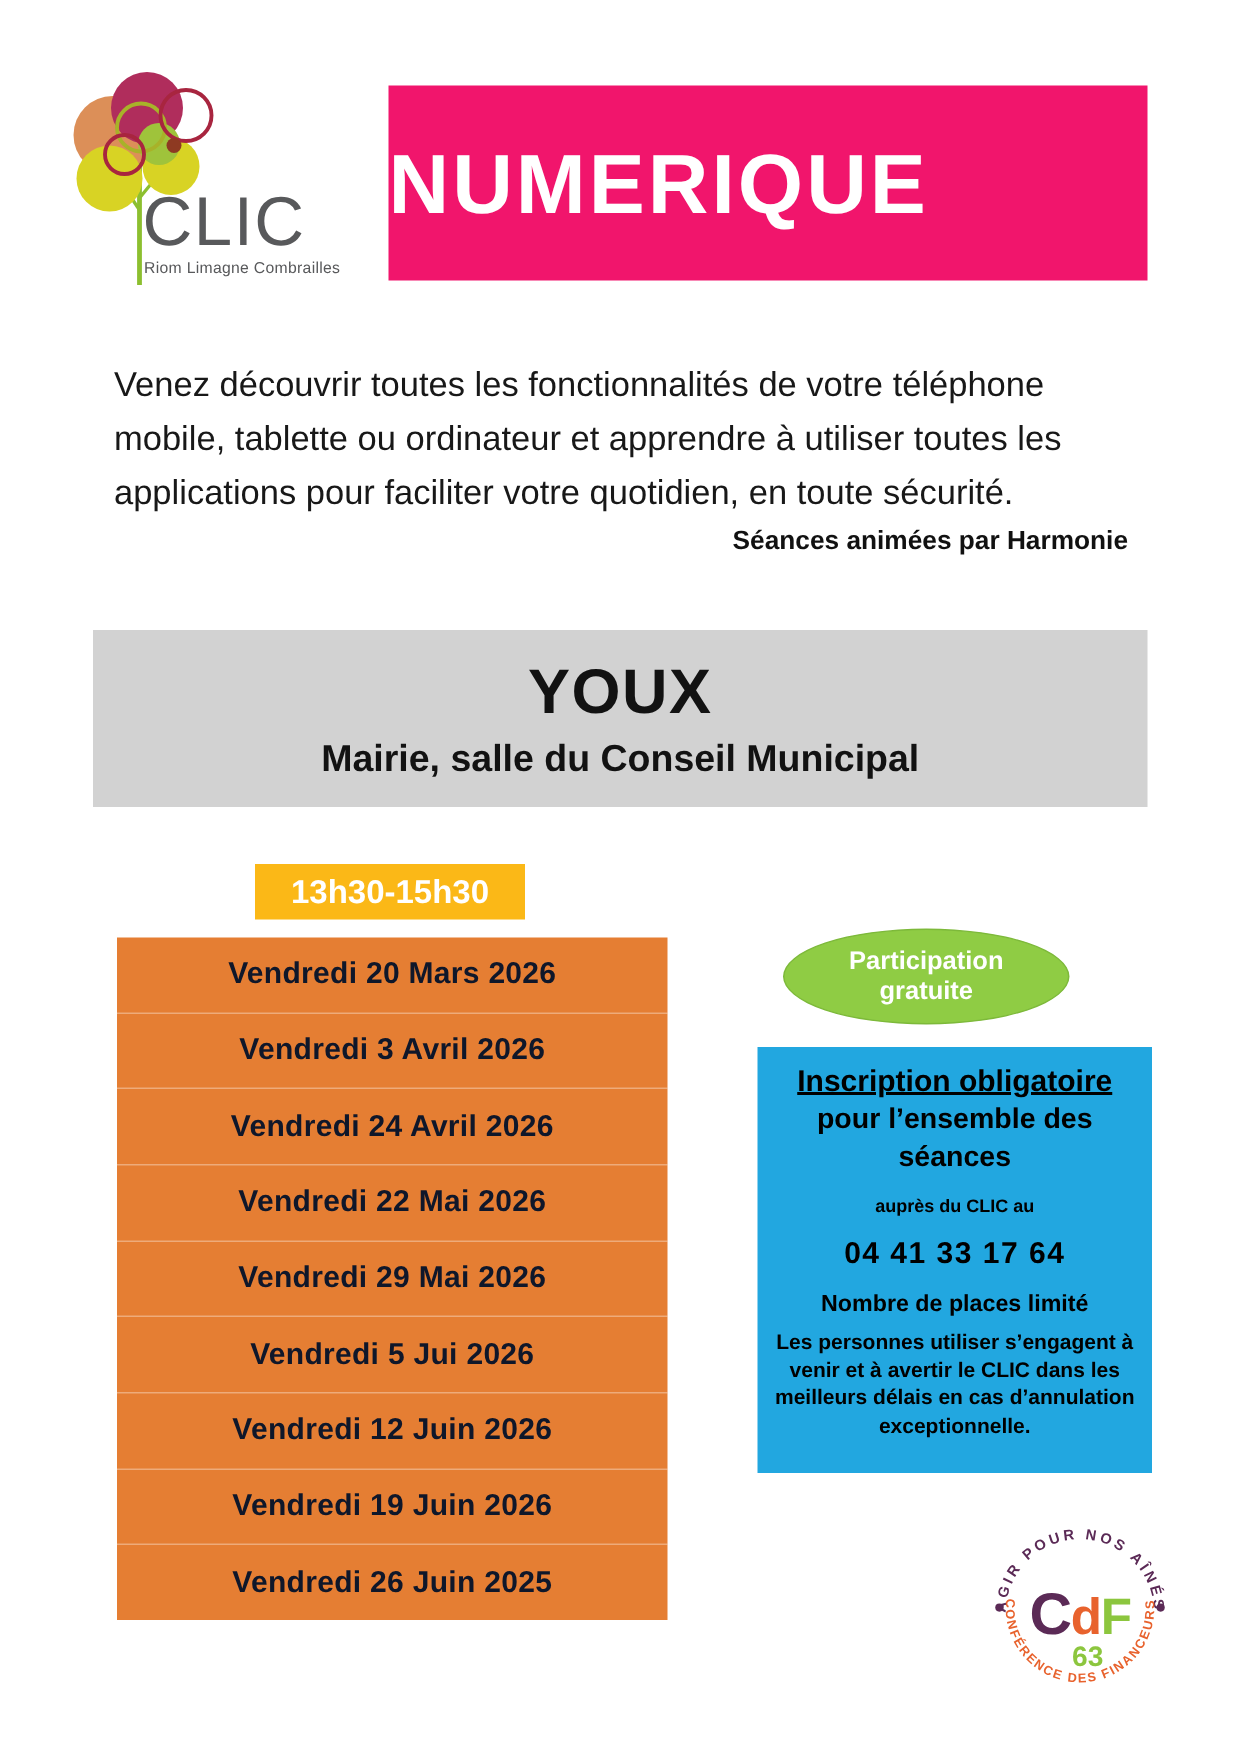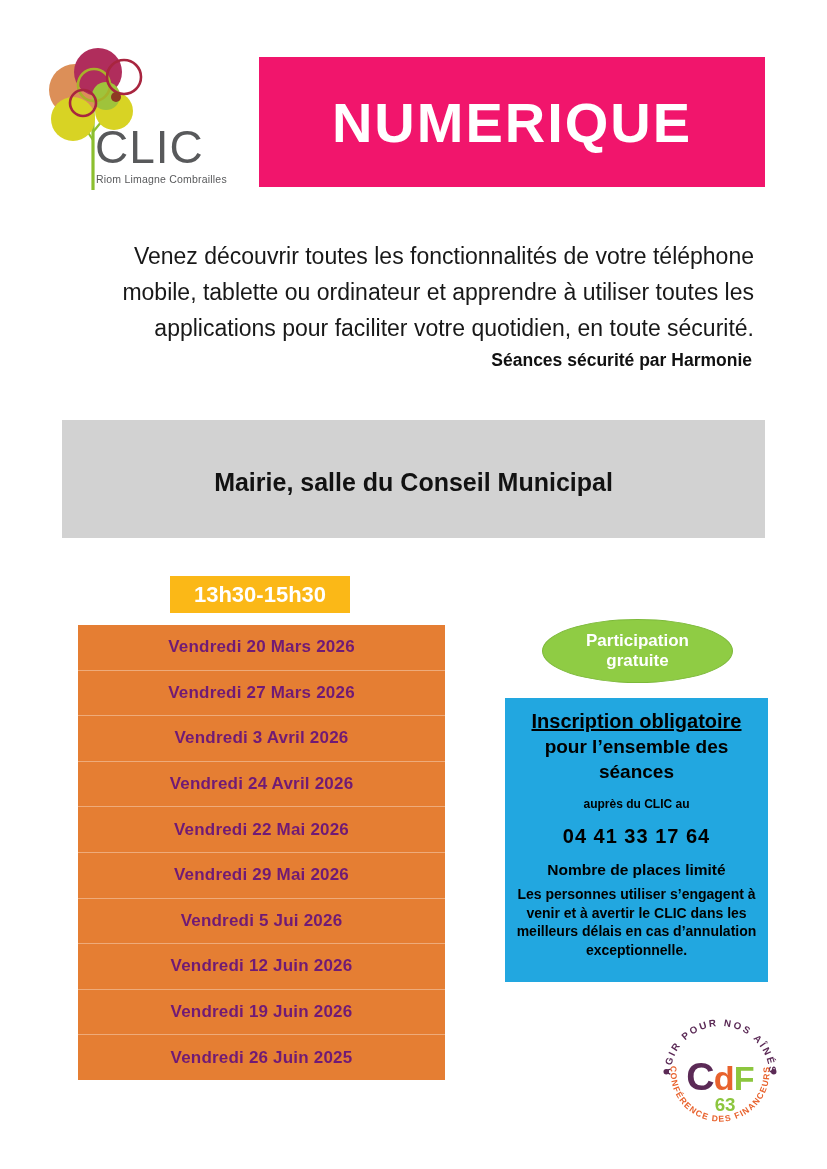--- a/index.html
+++ b/index.html
@@ -11,26 +11,26 @@
   .clic-logo{position:absolute;left:45px;top:40px;width:200px;height:155px;}
   .clic-logo svg{position:absolute;left:0;top:0;}
   .clic-name{
     position:absolute;left:50px;top:84px;font-size:46px;font-weight:400;
     color:#58595b;letter-spacing:1px;line-height:1;
   }
   .clic-sub{position:absolute;left:51px;top:133px;font-size:10.5px;color:#58595b;letter-spacing:.2px;}
   
   .banner{
     position:absolute;left:259px;top:57px;width:506px;height:130px;background:#f1156c;
-    display:flex;align-items:center;justify-content:center;
+    display:flex;align-items:center;justify-content:flex-start;
   }
   .banner-title{color:#ffffff;font-size:56px;font-weight:700;letter-spacing:2px;}
   
   .intro{
-    position:absolute;left:76px;top:238px;width:678px;text-align:right;
+    position:absolute;left:76px;top:238px;width:678px;text-align:left;
     font-size:23px;line-height:36px;color:#181818;
   }
   .animator{
     position:absolute;left:80px;top:350px;width:672px;text-align:right;
     font-size:17.5px;font-weight:700;color:#111;
   }
   
   .venue{
     position:absolute;left:62px;top:420px;width:703px;height:118px;background:#d2d2d2;
     display:flex;flex-direction:column;align-items:center;justify-content:center;
@@ -43,26 +43,26 @@
     display:flex;align-items:center;justify-content:center;
     color:#fff;font-size:22px;font-weight:700;text-align:right;
   }
   
   .dates{
     position:absolute;left:78px;top:625px;width:367px;height:455px;background:#e57e33;
     display:flex;flex-direction:column;
   }
   .date-row{
     flex:1;display:flex;align-items:center;justify-content:center;
-    color:#701a75;font-size:17px;font-weight:700;letter-spacing:.2px;
+    color:#0f172a;font-size:20px;font-weight:700;letter-spacing:.2px;
   }
   .date-row + .date-row{border-top:1px solid rgba(255,255,255,.35);}
   
   .oval{
-    position:absolute;left:542px;top:619px;width:189px;height:62px;background:#8fcc44;
+    position:absolute;left:522px;top:619px;width:189px;height:62px;background:#8fcc44;
     border:1px solid #7db93a;border-radius:50%;
     display:flex;align-items:center;justify-content:center;text-align:center;
   }
   .oval span{color:#fff;font-size:17px;font-weight:700;line-height:20px;width:120px;}
   
   .reg{
     position:absolute;left:505px;top:698px;width:263px;height:284px;background:#22a7e0;
     color:#000000;text-align:center;box-sizing:border-box;padding:10px 8px 0 8px;
   }
   .reg-title{font-size:20px;font-weight:700;text-decoration:underline;line-height:26px;}
@@ -97,31 +97,31 @@
     </svg>
     <div class="clic-name">CLIC</div>
     <div class="clic-sub">Riom Limagne Combrailles</div>
   </div>
 
   <div class="banner">
     <div class="banner-title">NUMERIQUE</div>
   </div>
 
   <div class="intro">Venez découvrir toutes les fonctionnalités de votre téléphone mobile, tablette ou ordinateur et apprendre à utiliser toutes les applications pour faciliter votre quotidien, en toute sécurité.</div>
-  <div class="animator">Séances sécurité par Harmonie</div>
+  <div class="animator">Séances animées par Harmonie</div>
 
   <div class="venue">
+    <div class="venue-city">YOUX</div>
     <div class="venue-place">Mairie, salle du Conseil Municipal</div>
   </div>
 
   <div class="time-slot">13h30-15h30</div>
 
   <div class="dates">
     <div class="date-row">Vendredi 20 Mars 2026</div>
-    <div class="date-row">Vendredi 27 Mars 2026</div>
     <div class="date-row">Vendredi 3 Avril 2026</div>
     <div class="date-row">Vendredi 24 Avril 2026</div>
     <div class="date-row">Vendredi 22 Mai 2026</div>
     <div class="date-row">Vendredi 29 Mai 2026</div>
     <div class="date-row">Vendredi 5 Jui 2026</div>
     <div class="date-row">Vendredi 12 Juin 2026</div>
     <div class="date-row">Vendredi 19 Juin 2026</div>
     <div class="date-row">Vendredi 26 Juin 2025</div>
   </div>
 

